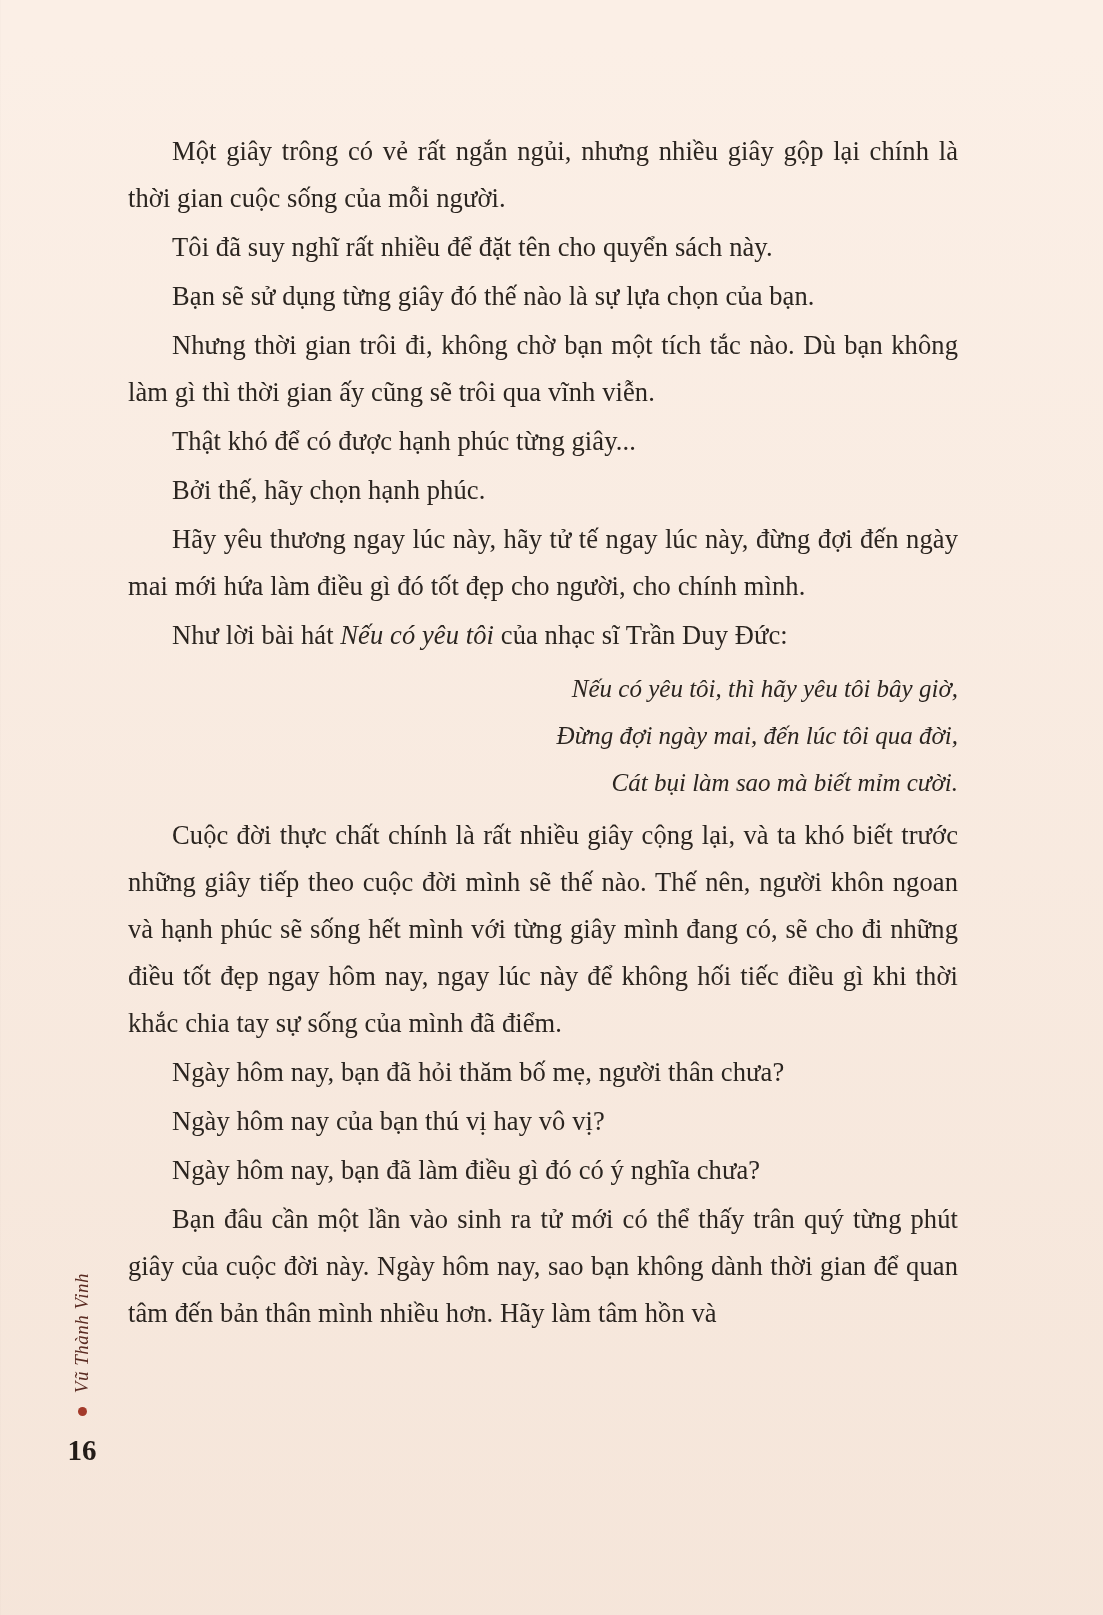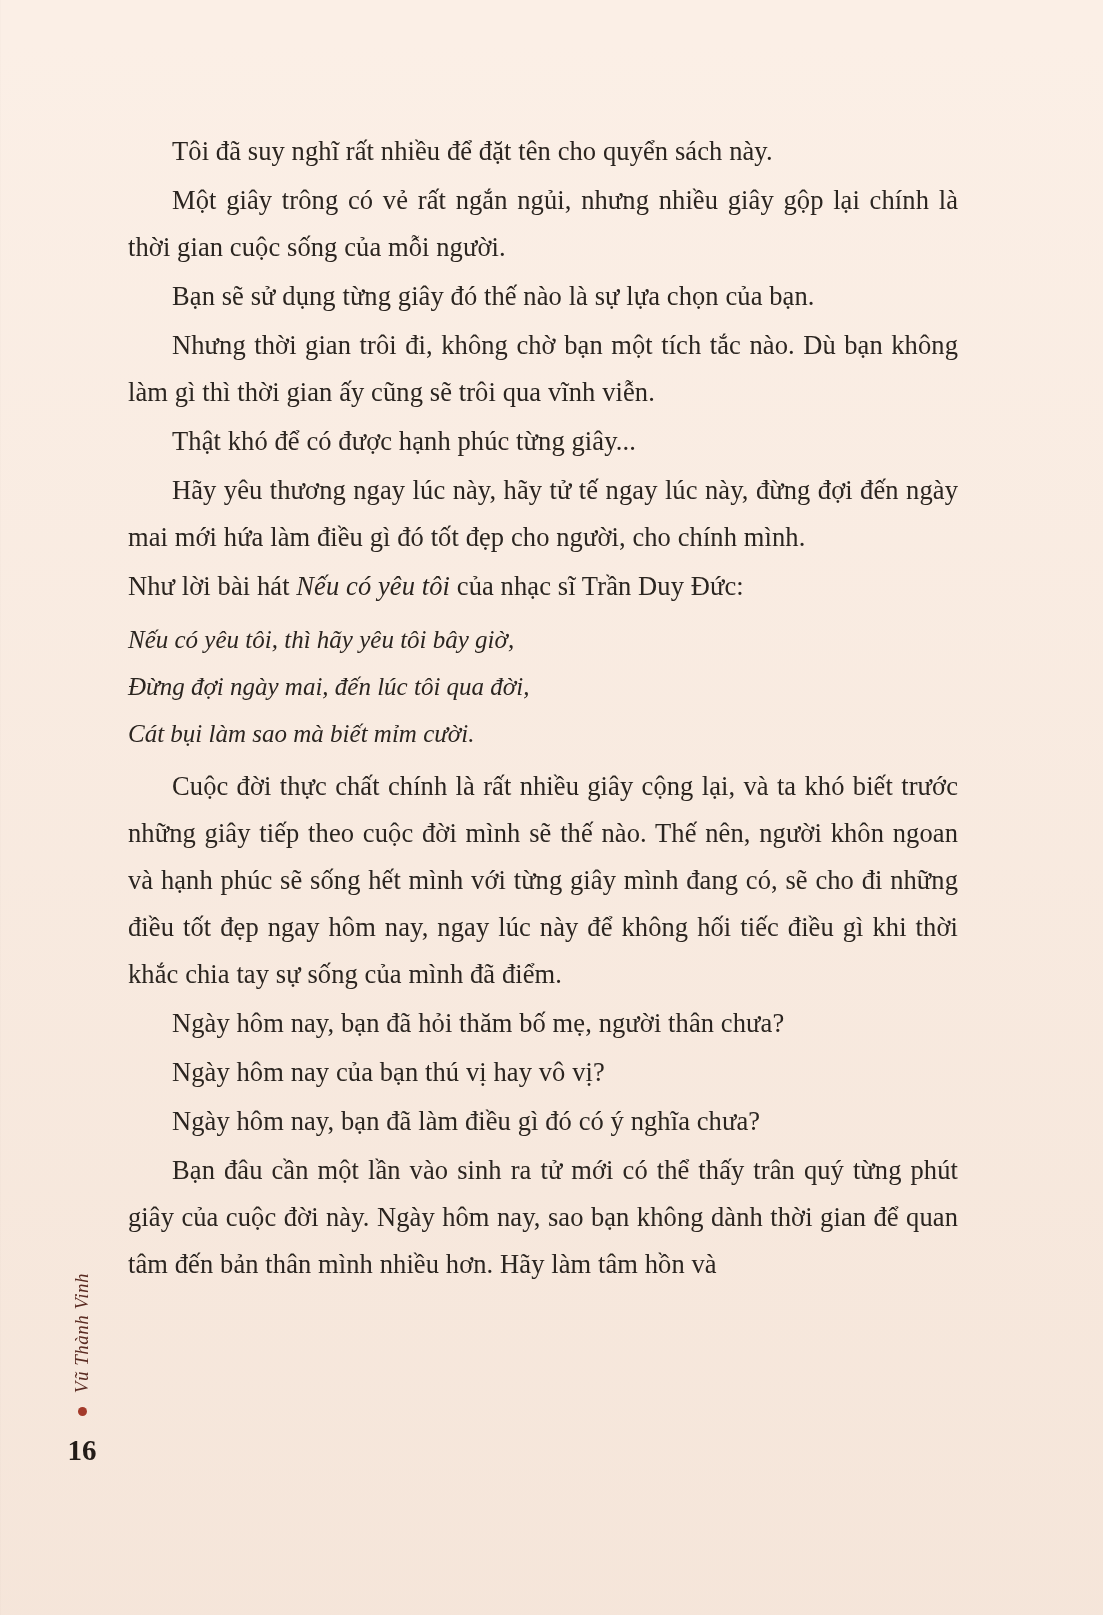--- a/index.html
+++ b/index.html
@@ -80,31 +80,32 @@
     font-size: 26.5px;
     line-height: 47px;
     text-indent: 44px;
     text-align: justify;
     color: #2b2520;
     letter-spacing: 0.1px;
   }
 
   p.body-text.no-indent {
     text-indent: 0;
+    margin-left: 44px;
   }
 
   .verse {
     margin: 6px 0 6px 0;
   }
 
   .verse-line {
     font-style: italic;
     font-size: 25px;
     line-height: 47px;
-    text-align: left;
+    text-align: right;
     color: #2b2520;
   }
 
   .em {
     font-style: italic;
   }
 </style>
 </head>
 <body>
 
@@ -112,25 +113,26 @@
   <div class="paper-texture"></div>
 
   <div class="side-marker">
     <span class="running-author">Vũ Thành Vinh</span>
     <div class="dot-mark"></div>
     <div class="page-number">16</div>
   </div>
 
   <div class="content">
 
+    <p class="body-text">Một giây trông có vẻ rất ngắn ngủi, nhưng nhiều giây gộp lại chính là thời gian cuộc sống của mỗi người.</p>
     <p class="body-text">Tôi đã suy nghĩ rất nhiều để đặt tên cho quyển sách này.</p>
-    <p class="body-text">Một giây trông có vẻ rất ngắn ngủi, nhưng nhiều giây gộp lại chính là thời gian cuộc sống của mỗi người.</p>
     <p class="body-text">Bạn sẽ sử dụng từng giây đó thế nào là sự lựa chọn của bạn.</p>
     <p class="body-text">Nhưng thời gian trôi đi, không chờ bạn một tích tắc nào. Dù bạn không làm gì thì thời gian ấy cũng sẽ trôi qua vĩnh viễn.</p>
     <p class="body-text">Thật khó để có được hạnh phúc từng giây...</p>
+    <p class="body-text">Bởi thế, hãy chọn hạnh phúc.</p>
     <p class="body-text">Hãy yêu thương ngay lúc này, hãy tử tế ngay lúc này, đừng đợi đến ngày mai mới hứa làm điều gì đó tốt đẹp cho người, cho chính mình.</p>
 
     <p class="body-text no-indent"><span>Như lời bài hát </span><span class="em">Nếu có yêu tôi</span><span> của nhạc sĩ Trần Duy Đức:</span></p>
 
     <div class="verse">
       <div class="verse-line">Nếu có yêu tôi, thì hãy yêu tôi bây giờ,</div>
       <div class="verse-line">Đừng đợi ngày mai, đến lúc tôi qua đời,</div>
       <div class="verse-line">Cát bụi làm sao mà biết mỉm cười.</div>
     </div>
 

